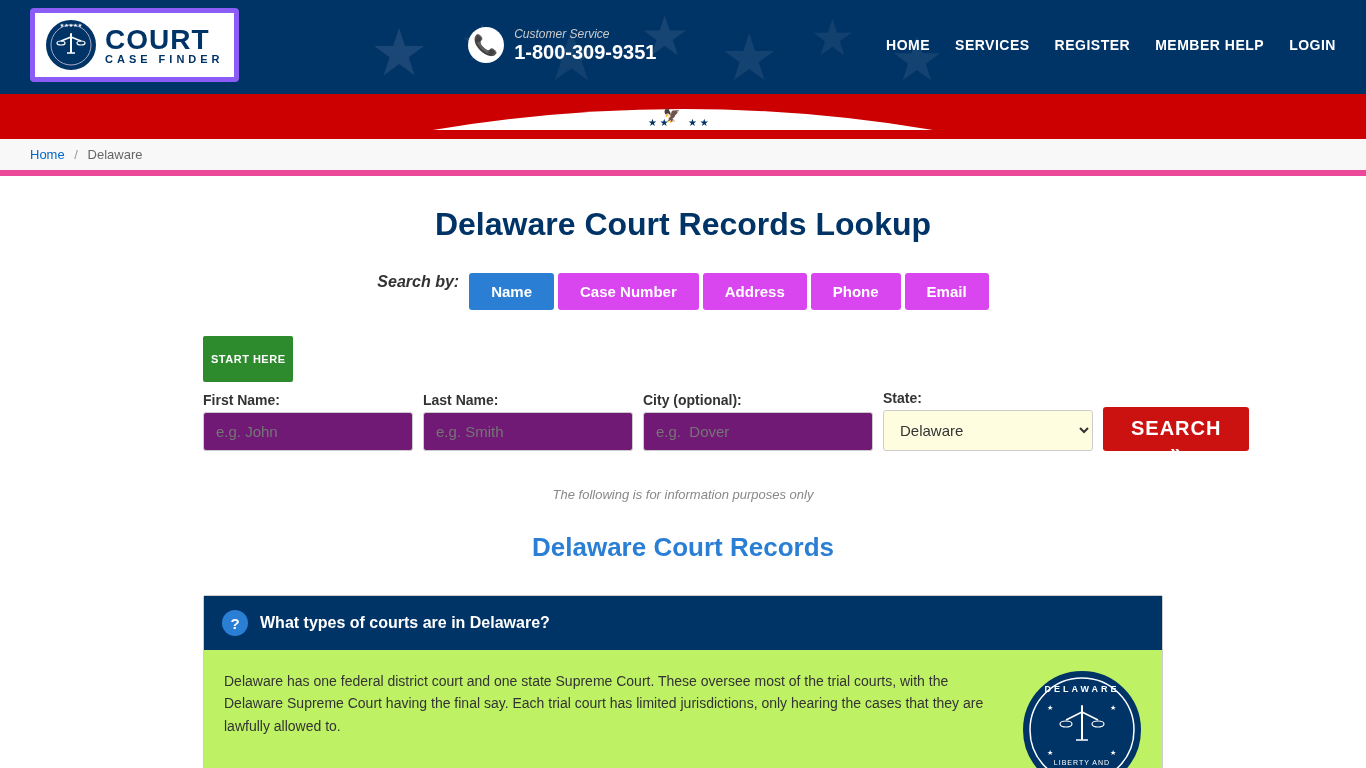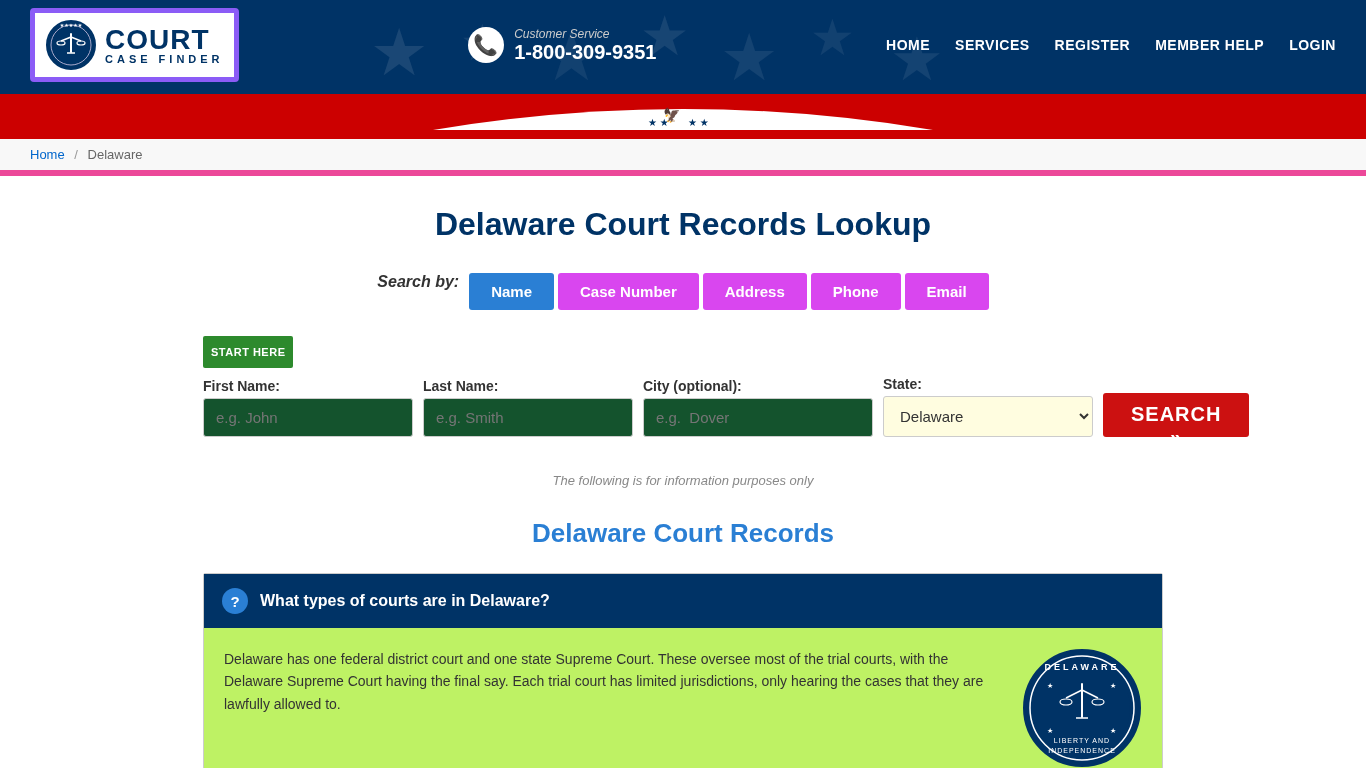--- a/index.html
+++ b/index.html
@@ -169,21 +169,21 @@
     .form-area {
       background: #fff;
       padding: 10px 0 20px 0;
     }
     .start-here-badge {
       display: inline-block;
       background: #2d8a2d;
       color: #fff;
       font-size: 11px;
       font-weight: bold;
-      padding: 10px 8px;
+      padding: 17px 8px;
       border-radius: 2px;
       margin-bottom: 8px;
       letter-spacing: 0.5px;
       text-align: right;
     }
     .form-row {
       display: flex;
       align-items: flex-end;
       gap: 10px;
     }
@@ -191,21 +191,21 @@
       display: flex;
       flex-direction: column;
       gap: 4px;
     }
     .form-group label {
       font-size: 14px;
       font-weight: bold;
       color: #333;
     }
     .form-input {
-      background: #14532d;
+      background: #701a75;
       border: 1px solid #ccc;
       border-radius: 3px;
       padding: 10px 12px;
       font-size: 15px;
       color: #aaa;
       width: 210px;
     }
     .form-input-city {
       width: 230px;
     }
@@ -242,21 +242,21 @@
       font-size: 13px;
       margin: 16px 0 30px 0;
     }
 
     
     .section-heading {
       text-align: center;
       font-size: 26px;
       font-weight: bold;
       color: #2a7fd4;
-      margin-bottom: 24px;
+      margin-bottom: 32px;
     }
 
     
     .faq-item {
       border: 1px solid #ccc;
       margin-bottom: 10px;
       border-radius: 2px;
     }
     .faq-header {
       background: #003366;

